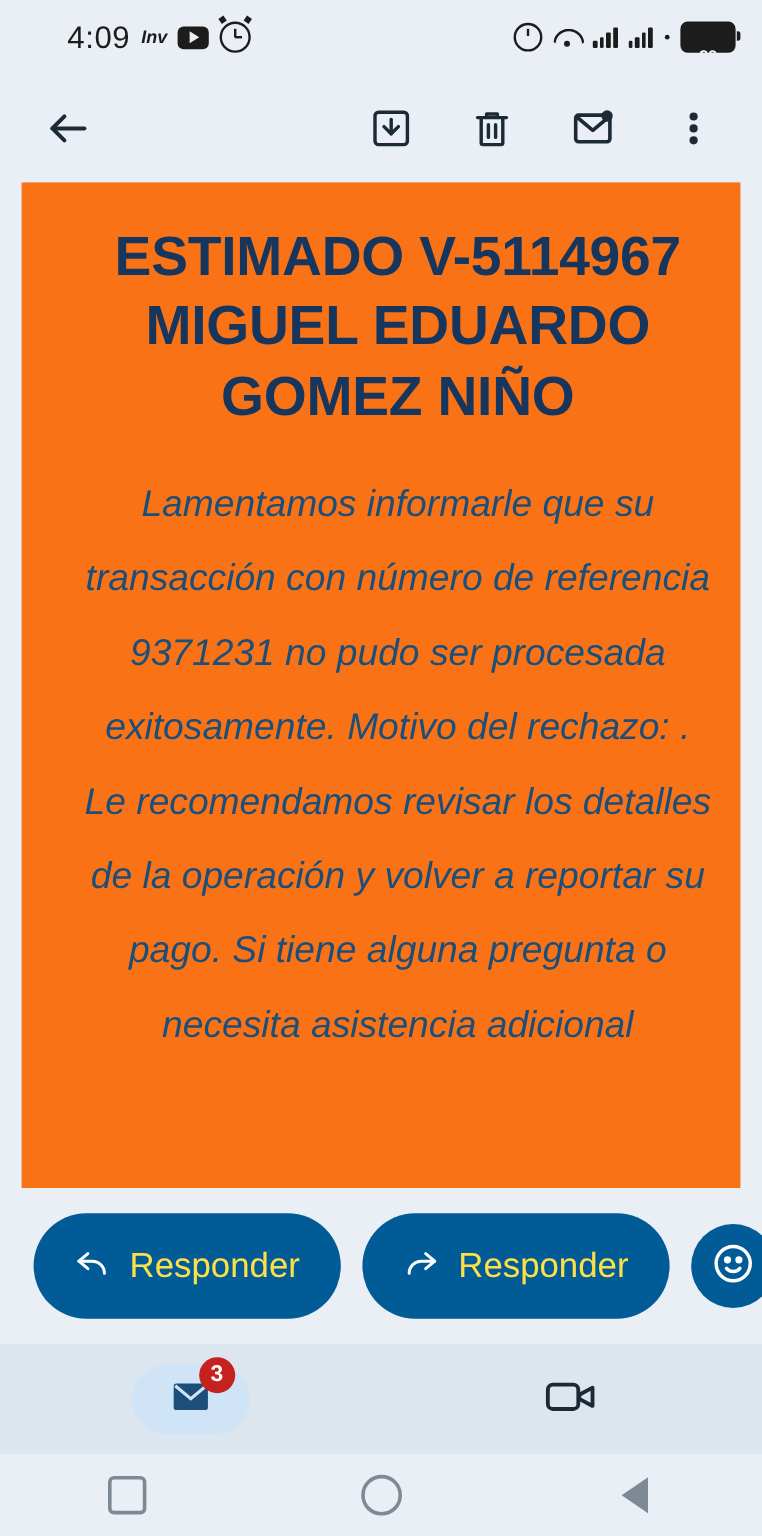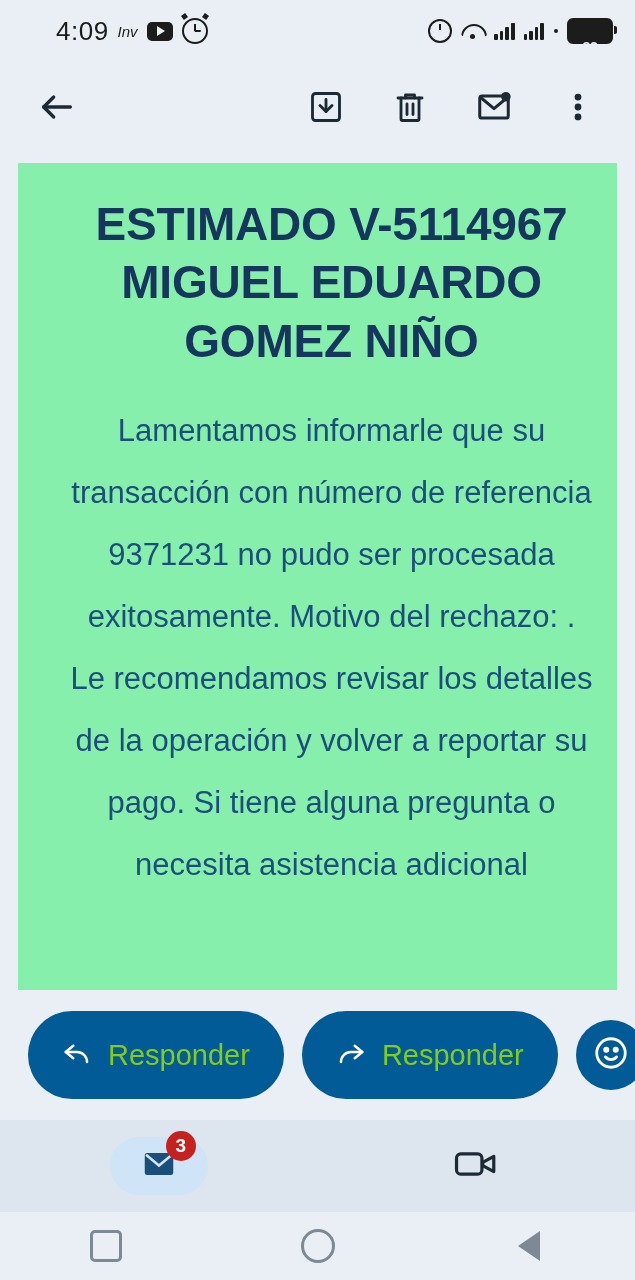--- a/index.html
+++ b/index.html
@@ -36,21 +36,21 @@
   .status-time {
     font-size: 26px;
     color: #1c1c1c;
     font-weight: 400;
     letter-spacing: .5px;
     margin-left: 34px;
   }
   .status-inv {
     font-size: 15px;
     color: #1c1c1c;
-    font-weight: 400;
+    font-weight: 700;
     font-style: italic;
   }
   .ico-yt {
     width: 26px;
     height: 19px;
     border-radius: 5px;
     background: #1c1c1c;
     position: relative;
   }
   .ico-yt:after {
@@ -188,63 +188,64 @@
     display: flex;
     align-items: center;
     justify-content: center;
     color: #1c2a36;
   }
   .tb-icon svg { display: block; }
   .tb-gap { width: 22px; }
 
   
   .email-card {
-    margin: 11px 18px;
-    background: #86efac;
+    margin: 0 18px;
+    background: #f97316;
     height: 840px;
     overflow: hidden;
     position: relative;
     padding-left: 28px;
   }
   .email-title {
     color: #16365e;
     font-size: 46px;
     line-height: 1.27;
     font-weight: 700;
     text-align: center;
     padding: 32px 20px 0 20px;
     letter-spacing: -.2px;
   }
   .email-body {
     color: #1c4e7a;
     font-size: 31px;
     line-height: 2.0;
     text-align: center;
     padding: 30px 24px 0 24px;
+    font-style: italic;
   }
 
   
   .actions {
     position: absolute;
     left: 0;
     right: 0;
     top: 990px;
     height: 130px;
     display: flex;
     align-items: center;
     padding: 0 28px;
     box-sizing: border-box;
     gap: 18px;
     background: #e9eff5;
   }
   .pill {
     height: 88px;
     border-radius: 44px;
     background: #005b96;
-    color: #84cc16;
+    color: #fde047;
     display: flex;
     align-items: center;
     justify-content: center;
     gap: 16px;
     font-size: 29px;
     padding: 0 34px;
     flex: 1;
   }
   .emoji-btn {
     width: 70px;

